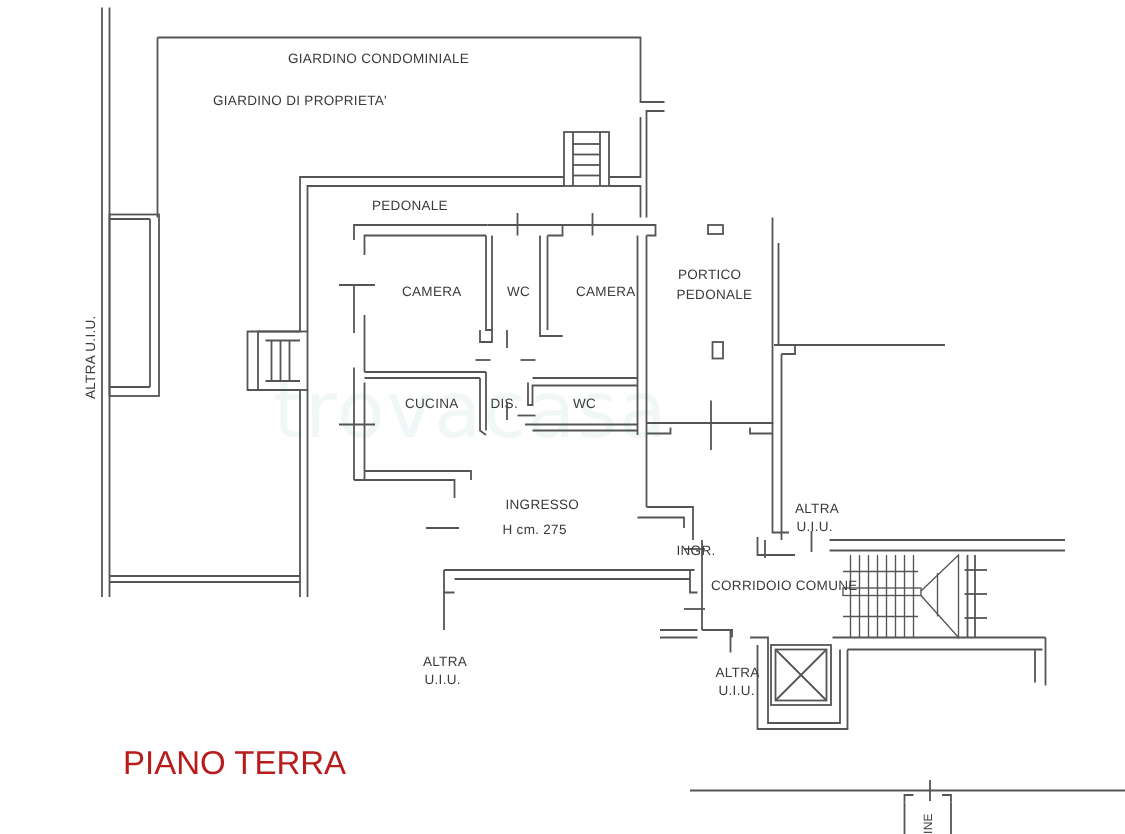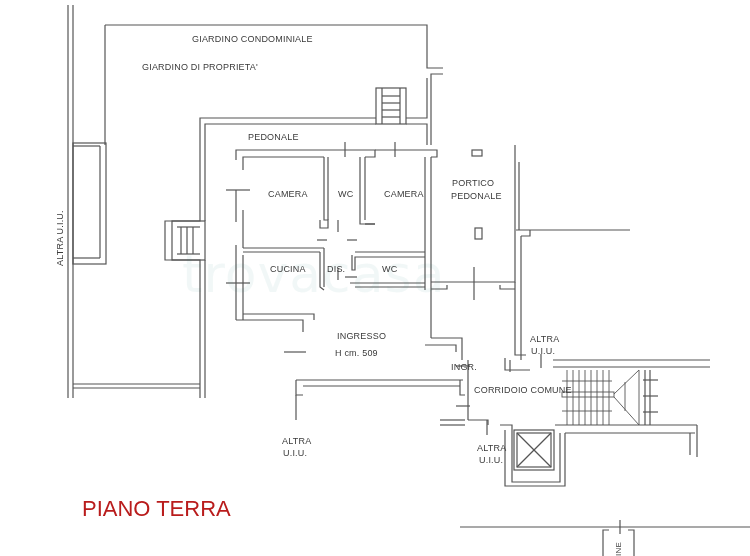--- a/index.html
+++ b/index.html
@@ -176,21 +176,21 @@
 <div class="lbl" style="left:248px;top:132px;">PEDONALE</div>
 <div class="lbl" style="left:268px;top:189px;">CAMERA</div>
 <div class="lbl" style="left:338px;top:189px;">WC</div>
 <div class="lbl" style="left:384px;top:189px;">CAMERA</div>
 <div class="lbl" style="left:452px;top:178px;">PORTICO</div>
 <div class="lbl" style="left:451px;top:191px;">PEDONALE</div>
 <div class="lbl" style="left:270px;top:264px;">CUCINA</div>
 <div class="lbl" style="left:327px;top:264px;">DIS.</div>
 <div class="lbl" style="left:382px;top:264px;">WC</div>
 <div class="lbl" style="left:337px;top:331px;">INGRESSO</div>
-<div class="lbl" style="left:335px;top:348px;">H cm. 509</div>
+<div class="lbl" style="left:335px;top:348px;">H cm. 275</div>
 <div class="lbl" style="left:431px;top:362px;margin-left:20px;">INGR.</div>
 <div class="lbl" style="left:474px;top:385px;">CORRIDOIO COMUNE</div>
 <div class="lbl vert" style="left:55px;top:266px;">ALTRA U.I.U.</div>
 <div class="lbl" style="left:530px;top:334px;">ALTRA</div>
 <div class="lbl" style="left:531px;top:346px;">U.I.U.</div>
 <div class="lbl" style="left:282px;top:436px;">ALTRA</div>
 <div class="lbl" style="left:283px;top:448px;">U.I.U.</div>
 <div class="lbl" style="left:477px;top:443px;">ALTRA</div>
 <div class="lbl" style="left:479px;top:455px;">U.I.U.</div>
 <div class="lbl vert" style="left:614px;top:556px;font-size:8px;">INE</div>

